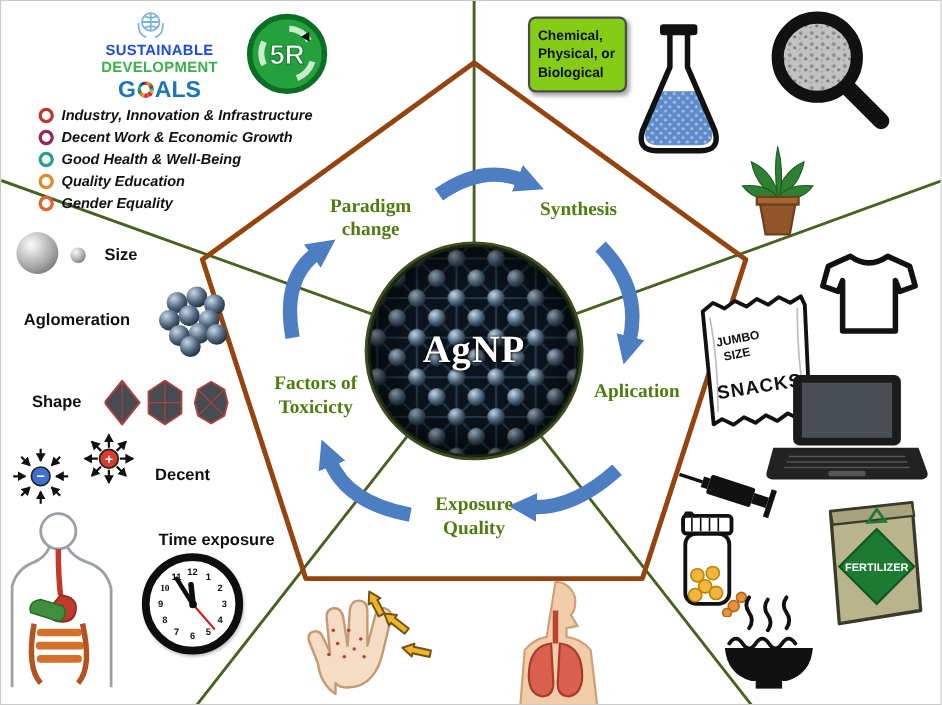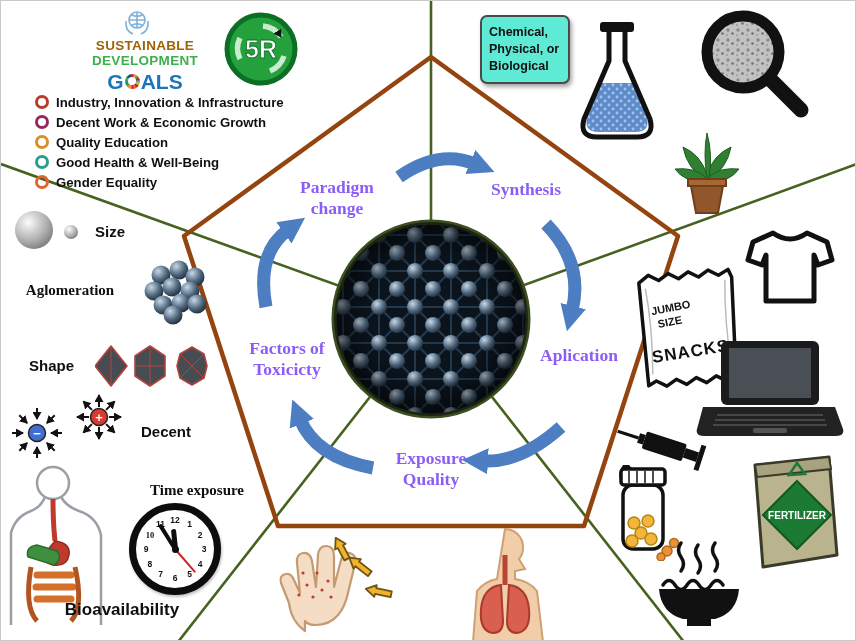--- a/index.html
+++ b/index.html
@@ -9,47 +9,47 @@
   .abs { position:absolute; }
   svg text { font-family:"Liberation Sans", sans-serif; }
 
   
   .agnp { position:absolute; left:355px; top:297px; width:150px; text-align:center;
           font-family:"Liberation Serif", serif; font-size:35px; font-weight:700; color:#fff;
           letter-spacing:1px; text-shadow:0 1px 5px rgba(0,0,0,.95), 0 0 2px #000; }
 
   
   .stage-label { position:absolute; font-family:"Liberation Serif", serif; font-weight:700;
-                 font-size:17.5px; color:#8b5cf6; text-align:center; line-height:1.18; }
+                 font-size:17.5px; color:#4d7c0f; text-align:center; line-height:1.18; }
 
   
   .sdg-title { position:absolute; left:74px; top:38px; width:140px; text-align:center; font-weight:700; line-height:1.1; }
-  .sdg-l1 { color:#a16207; font-size:13.5px; letter-spacing:.3px; }
+  .sdg-l1 { color:#1d4ed8; font-size:13.5px; letter-spacing:.3px; }
   .sdg-l2 { color:#3cb04c; font-size:13.5px; letter-spacing:.3px; }
   .sdg-l3 { color:#1b75bb; font-size:21px; display:flex; justify-content:center; align-items:center; gap:1px; margin-top:1px; }
   .wheel { width:15px; height:15px; border-radius:50%; position:relative; flex:none;
            background:conic-gradient(#e5243b,#dda63a,#4c9f38,#c5192d,#26bde2,#fcc30b,#a21942,#fd6925,#dd1367,#fd9d24,#bf8b2e,#3f7e44,#0a97d9,#56c02b,#00689d,#19486a,#e5243b); }
   .wheel::after { content:""; position:absolute; inset:3.5px; background:#fff; border-radius:50%; }
 
   .goals { position:absolute; left:34px; top:91px; }
-  .goal-row { display:flex; align-items:center; height:20px; }
+  .goal-row { display:flex; align-items:flex-end; height:20px;font-style:italic; }
   .goal-ring { width:14px; height:14px; border:3.5px solid #999; border-radius:50%; margin-right:7px; flex:none; }
   .goal-label { font-size:13.2px; font-weight:700; color:#101010; white-space:nowrap; }
 
   
   .side-label { position:absolute; font-weight:700; font-size:15px; color:#0f0f0f; }
-  .side-label.center { text-align:center;font-family:Liberation Serif, serif; }
+  .side-label.center { text-align:center; }
   .bio-label { position:absolute; left:26px; top:599px; width:190px; text-align:center; font-weight:700; font-size:17px; color:#0f0f0f; }
 
   .sphere { position:absolute; border-radius:50%;
             background:radial-gradient(circle at 35% 30%, #fcfcfc, #a8a8a8 55%, #565656 100%); }
 
   
   .cat-box { position:absolute; left:479px; top:14px; width:90px; padding:7px 7px;
-             background:#5eead4; border:2px solid #4a4a4a; border-radius:7px;
+             background:#84cc16; border:2px solid #4a4a4a; border-radius:7px;
              box-shadow:2px 3px 4px rgba(0,0,0,.35); font-size:12.5px; font-weight:700;
              color:#111; line-height:1.35; }
 
   
   .clock { position:absolute; left:128px; top:502px; width:92px; height:92px; background:#fff;
            border:7px solid #0d0d0d; border-radius:50%; box-shadow:1px 2px 3px rgba(0,0,0,.25); }
   .clock .num { position:absolute; left:50%; top:50%; width:14px; height:10px; margin-left:-7px; margin-top:-5px;
                 font-size:8.5px; font-weight:700; color:#111; text-align:center; line-height:10px; }
   .n0  { transform:translateY(-29px); }
   .n1  { transform:rotate(30deg)  translateY(-29px) rotate(-30deg); }
@@ -129,20 +129,21 @@
       <path d="M372 467 Q314 456 299 418" marker-end="url(#ah)"></path>
       <path d="M265 306 Q255 252 287 229" marker-end="url(#ah)"></path>
     </g>
 
     <g>
       <circle cx="430" cy="318" r="97" fill="url(#lattice)" stroke="#3d4f22" stroke-width="5"></circle>
       <circle cx="430" cy="318" r="97" fill="url(#vign)"></circle>
     </g>
   </svg>
 
+  <div class="agnp">AgNP</div>
   <div class="stage-label" style="left:272px;top:176px;width:128px">Paradigm change</div>
   <div class="stage-label" style="left:458px;top:178px;width:134px">Synthesis</div>
   <div class="stage-label" style="left:512px;top:344px;width:132px">Aplication</div>
   <div class="stage-label" style="left:370px;top:447px;width:120px">Exposure Quality</div>
   <div class="stage-label" style="left:226px;top:337px;width:120px">Factors of Toxicicty</div>
 
   <svg class="abs" style="left:120px;top:6px" width="32" height="32" viewBox="0 0 32 32">
     <g stroke="#7fb2d9" fill="none" stroke-width="1.6">
       <circle cx="16" cy="13" r="8"></circle>
       <path d="M8 13 H24 M16 5 V21 M10 7.5 Q16 11 22 7.5 M10 18.5 Q16 15 22 18.5"></path>
@@ -173,26 +174,26 @@
   <div class="goals">
     <div class="goal-row">
         <span class="goal-ring" style="border-color: rgb(187, 58, 46);"></span>
         <span class="goal-label">Industry, Innovation &amp; Infrastructure</span>
       </div>
     <div class="goal-row">
         <span class="goal-ring" style="border-color: rgb(148, 40, 94);"></span>
         <span class="goal-label">Decent Work &amp; Economic Growth</span>
       </div>
     <div class="goal-row">
+        <span class="goal-ring" style="border-color: rgb(42, 157, 143);"></span>
+        <span class="goal-label">Good Health &amp; Well-Being</span>
+      </div>
+    <div class="goal-row">
         <span class="goal-ring" style="border-color: rgb(217, 142, 43);"></span>
         <span class="goal-label">Quality Education</span>
-      </div>
-    <div class="goal-row">
-        <span class="goal-ring" style="border-color: rgb(42, 157, 143);"></span>
-        <span class="goal-label">Good Health &amp; Well-Being</span>
       </div>
     <div class="goal-row">
         <span class="goal-ring" style="border-color: rgb(226, 99, 44);"></span>
         <span class="goal-label">Gender Equality</span>
       </div>
   </div>
 
   <div class="sphere" style="left:14px;top:210px;width:38px;height:38px"></div>
   <div class="sphere" style="left:63px;top:224px;width:14px;height:14px"></div>
   <div class="side-label" style="left:94px;top:222px">Size</div>
@@ -283,21 +284,20 @@
       <path d="M60 34 Q66 44 78 48 Q96 54 100 72 L100 162"></path>
     </g>
     <path d="M52 36 Q52 60 54 78" stroke="#c0392b" stroke-width="5" fill="none"></path>
     <path d="M54 78 q16 2 14 14 q-2 12 -16 10 q-10 -2 -8 -12 z" fill="#c0392b" stroke="#8e2a20" stroke-width="1.5"></path>
     <path d="M36 82 q-12 2 -9 12 l26 8 q9 -6 3 -14 z" fill="#3f8f3f" stroke="#2c6b2c" stroke-width="1.5"></path>
     <g stroke="#d4702a" stroke-width="7" fill="none" stroke-linecap="round">
       <path d="M36 112 h34 M35 124 h37 M36 136 h34"></path>
     </g>
     <path d="M30 104 q-7 40 6 54 M74 104 q9 40 -4 54" stroke="#b35420" stroke-width="5" fill="none"></path>
   </svg>
-  <div class="bio-label">Bioavailability</div>
 
   <div class="cat-box">Chemical, Physical, or Biological</div>
 
   <svg class="abs" style="left:566px;top:14px" width="100" height="130" viewBox="0 0 100 130">
     <path d="M34 68 H66 L80 103 Q83 116 70 117 H30 Q17 116 20 103 Z" fill="#5e8bc9"></path>
     <path d="M34 68 H66 L80 103 Q83 116 70 117 H30 Q17 116 20 103 Z" fill="url(#liqdots)"></path>
     <path d="M42 16 V46 L17 104 Q12 122 30 122 H70 Q88 122 83 104 L58 46 V16" fill="none" stroke="#111" stroke-width="5" stroke-linejoin="round"></path>
     <rect x="33" y="7" width="34" height="10" rx="3" fill="#111"></rect>
   </svg>
 

